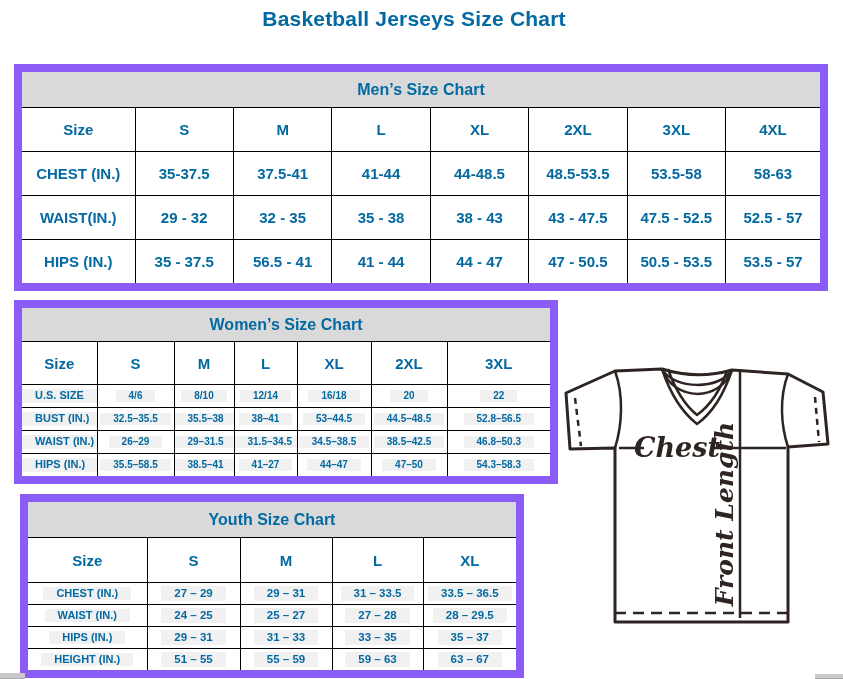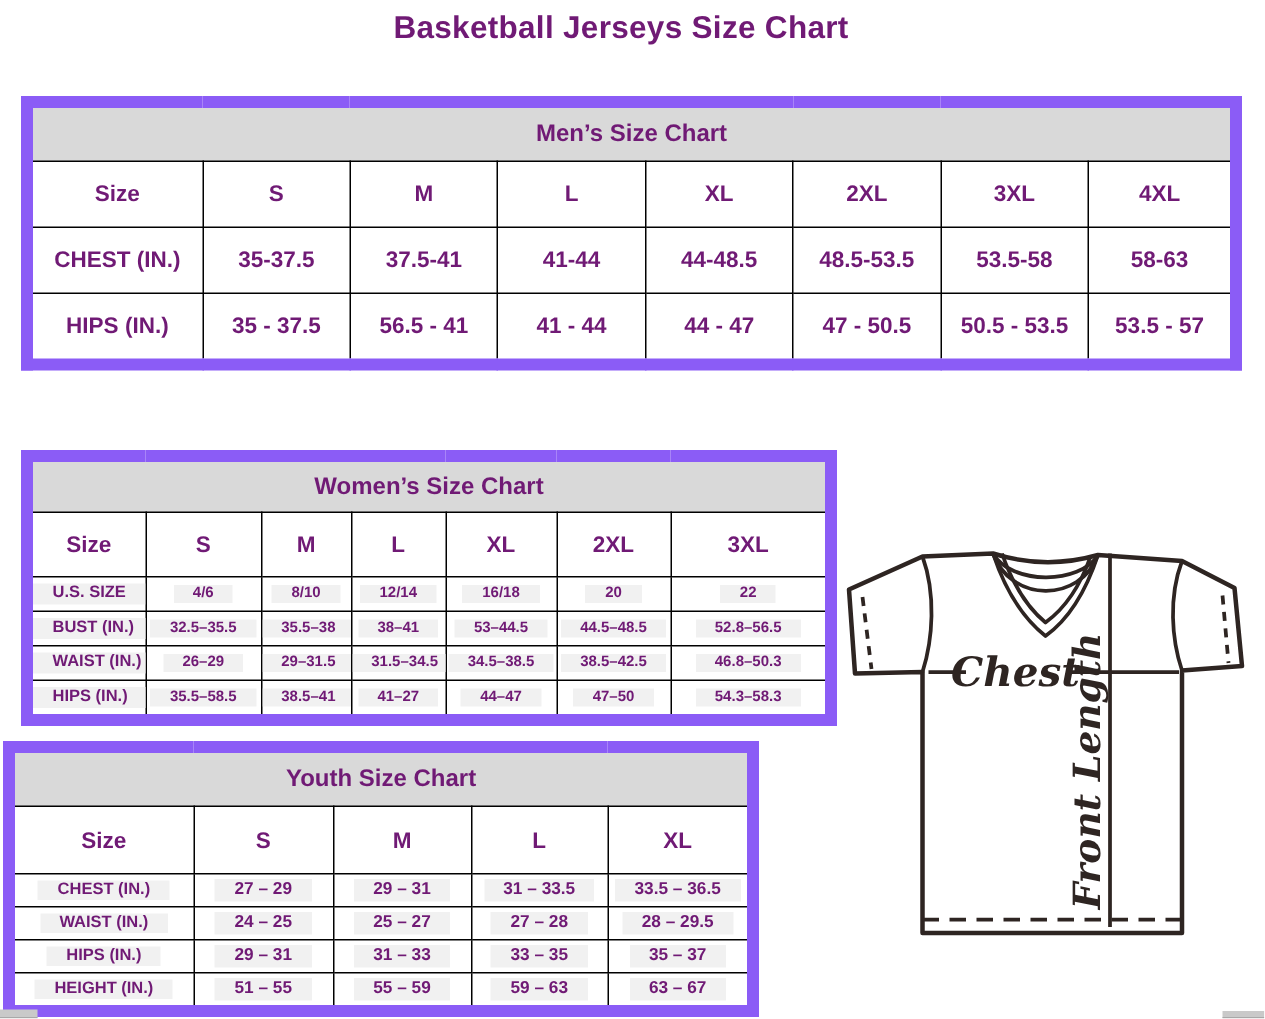--- a/index.html
+++ b/index.html
@@ -1,17 +1,17 @@
 <!DOCTYPE html>
 <html><head>
 <meta charset="utf-8">
 <style>
   html,body{margin:0;padding:0;background:#fff;}
   .page{position:relative;width:843px;height:679px;background:#ffffff;
-        font-family:"Liberation Sans",sans-serif;color:#701a75;overflow:hidden;}
+        font-family:"Liberation Sans",sans-serif;color:#0369a1;overflow:hidden;}
   .page-title{position:absolute;top:7px;left:0;width:828px;text-align:center;
         font-size:21px;font-weight:bold;margin:0;letter-spacing:.2px;}
 
   table{border-collapse:collapse;table-layout:fixed;position:absolute;background:#fff;
         border:8px solid #8b5cf6;}
   td,th{border:1px solid #000;text-align:center;vertical-align:middle;padding:0;
         overflow:hidden;white-space:nowrap;}
   .band-cell{background:#d9d9d9;font-weight:bold;font-size:16px;}
 
   
@@ -21,21 +21,21 @@
   #mens .data td{height:43px;font-size:15px;font-weight:bold;}
 
   
   #womens{left:14px;top:300px;width:540px;}
   #womens .band-cell{height:33px;}
   #womens .hdr th{height:42px;font-size:15px;font-weight:bold;}
   #womens .data td{height:22px;font-size:10px;font-weight:bold;}
   #womens .data .rl{font-size:11px;}
 
   
-  #youth{left:2px;top:494px;width:496px;}
+  #youth{left:20px;top:494px;width:496px;}
   #youth .band-cell{height:35px;}
   #youth .hdr th{height:44px;font-size:15px;font-weight:bold;}
   #youth .data td{height:21px;font-size:11.5px;font-weight:bold;}
   #youth .data .rl{font-size:11px;}
 
   .hl{background:#f1f1f1;padding:0 13px;display:inline-block;line-height:1.25;}
 
   
   .jersey{position:absolute;left:556px;top:358px;width:286px;height:296px;}
   .jersey path,.jersey line{fill:none;stroke:#2e2522;stroke-linejoin:round;stroke-linecap:butt;}
@@ -80,20 +80,30 @@
     </tr>
     <tr class="data">
       <td class="rl">CHEST (IN.)</td>
       <td>35-37.5</td>
       <td>37.5-41</td>
       <td>41-44</td>
       <td>44-48.5</td>
       <td>48.5-53.5</td>
       <td>53.5-58</td>
       <td>58-63</td>
+    </tr>
+    <tr class="data">
+      <td class="rl">WAIST(IN.)</td>
+      <td>29 - 32</td>
+      <td>32 - 35</td>
+      <td>35 - 38</td>
+      <td>38 - 43</td>
+      <td>43 - 47.5</td>
+      <td>47.5 - 52.5</td>
+      <td>52.5 - 57</td>
     </tr>
     <tr class="data">
       <td class="rl">HIPS (IN.)</td>
       <td>35 - 37.5</td>
       <td>56.5 - 41</td>
       <td>41 - 44</td>
       <td>44 - 47</td>
       <td>47 - 50.5</td>
       <td>50.5 - 53.5</td>
       <td>53.5 - 57</td>

